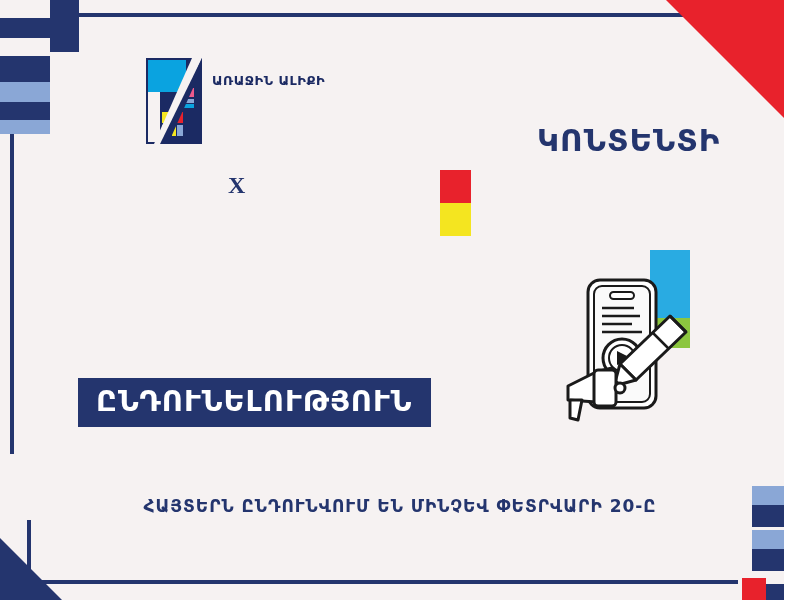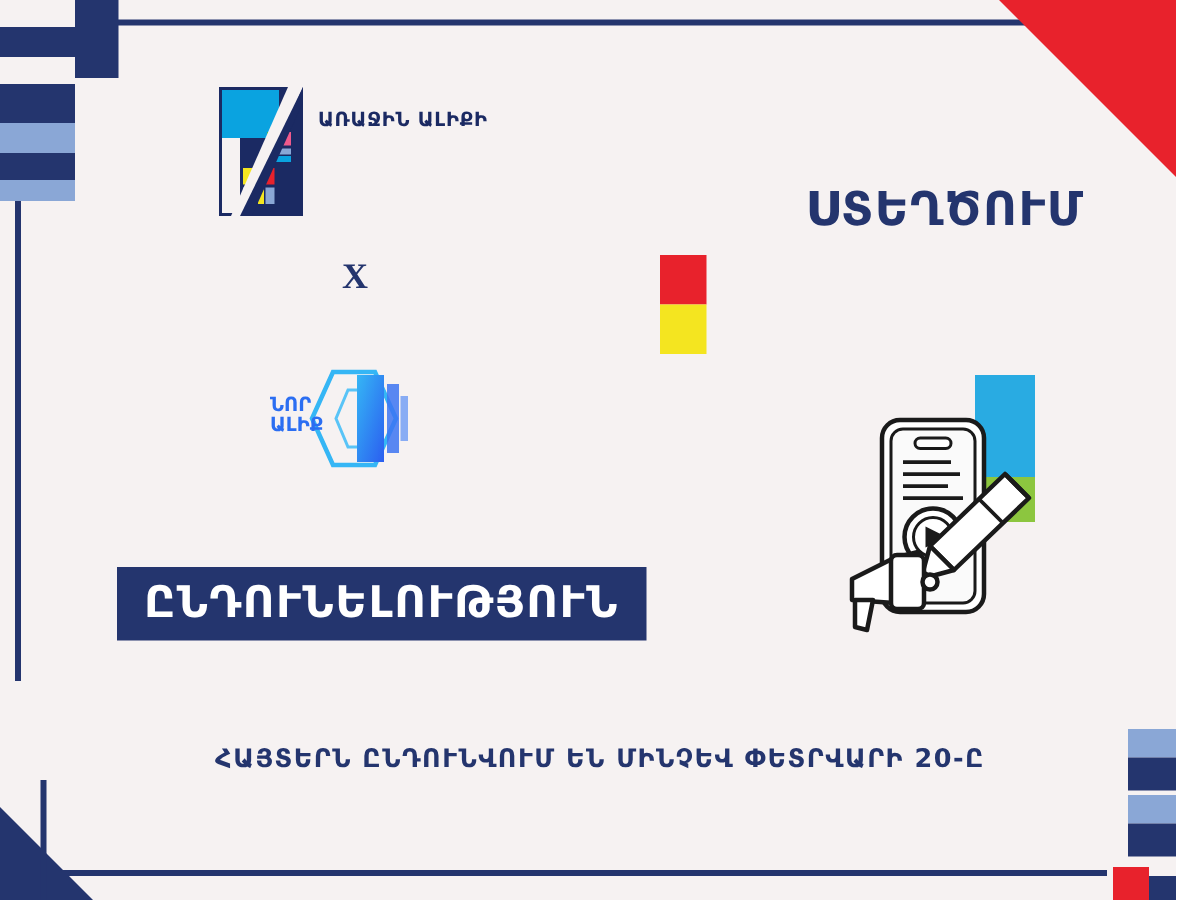--- a/index.html
+++ b/index.html
@@ -123,42 +123,23 @@
       <polygon points="56,0 56,10 22,86 14,86" fill="#1b2a63"></polygon>
     </svg>
   </div>
 
   <div id="logo1-text">
     <div>ԱՌԱՋԻՆ ԱԼԻՔԻ</div>
   </div>
 
   <div id="xmark">X</div>
 
-  <div id="logo2">
-    <svg width="100" height="66" viewBox="0 0 100 66">
-      <defs>
-        <linearGradient id="g1" x1="0" y1="0" x2="1" y2="1">
-          <stop offset="0" stop-color="#35b6f5"></stop>
-          <stop offset="1" stop-color="#2b5ef0"></stop>
-        </linearGradient>
-      </defs>
-      <polygon points="46,2 74,2 88,33 74,64 46,64 32,33" fill="none" stroke="#35b6f5" stroke-width="3"></polygon>
-      <polygon points="56,14 70,14 78,33 70,52 56,52 48,33" fill="none" stroke="#59c4f7" stroke-width="2"></polygon>
-      <rect x="62" y="4" width="18" height="58" fill="url(#g1)"></rect>
-      <rect x="82" y="10" width="8" height="46" fill="#3c74f2" opacity="0.85"></rect>
-      <rect x="91" y="18" width="5" height="30" fill="#5a8ef5" opacity="0.7"></rect>
-    </svg>
-    <div class="txt">
-      <div>ՆՈՐ</div>
-      <div>ԱԼԻՔ</div>
-    </div>
-  </div>
 
   <div id="headline">
-    <div>ՍՏԵՂԾՈՒՄ</div>
+    <div>ԿՈՆՏԵՆՏԻ</div>
   </div>
 
   <div id="banner">
     <span>ԸՆԴՈՒՆԵԼՈՒԹՅՈՒՆ</span>
   </div>
 
   <div id="footer">ՀԱՅՏԵՐՆ ԸՆԴՈՒՆՎՈՒՄ ԵՆ ՄԻՆՉԵՎ ՓԵՏՐՎԱՐԻ 20-Ը</div>
 
   <div id="illus">
     <svg width="172" height="172" viewBox="0 0 172 172">

